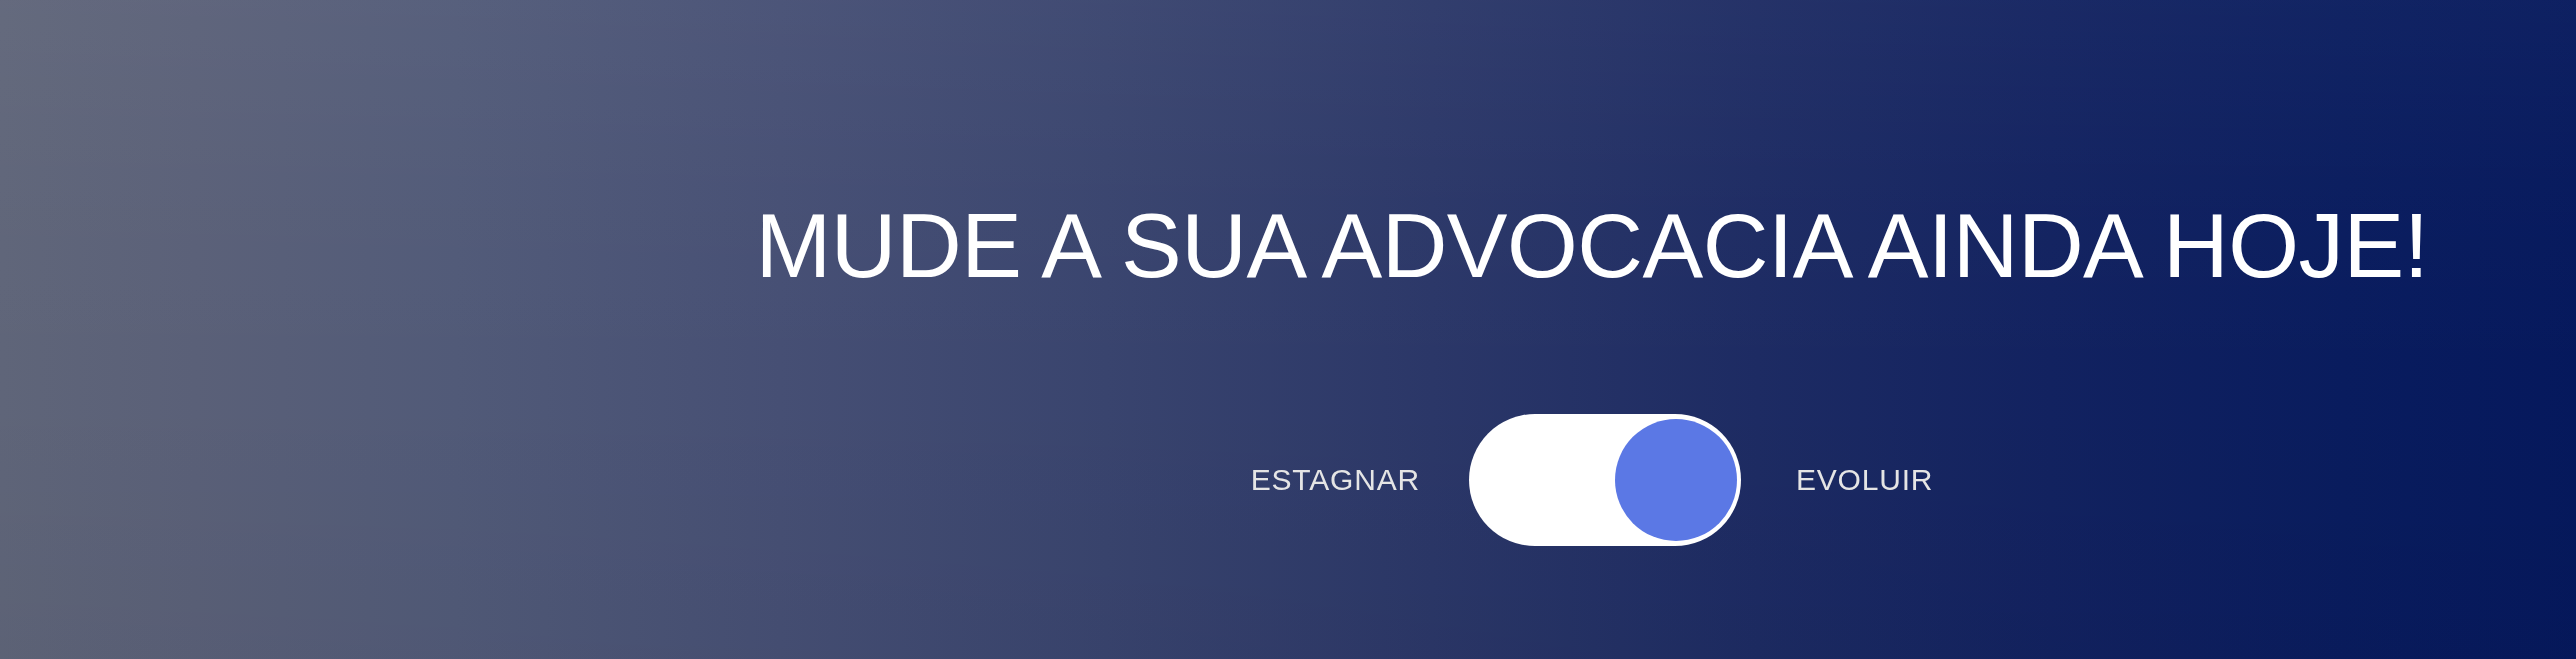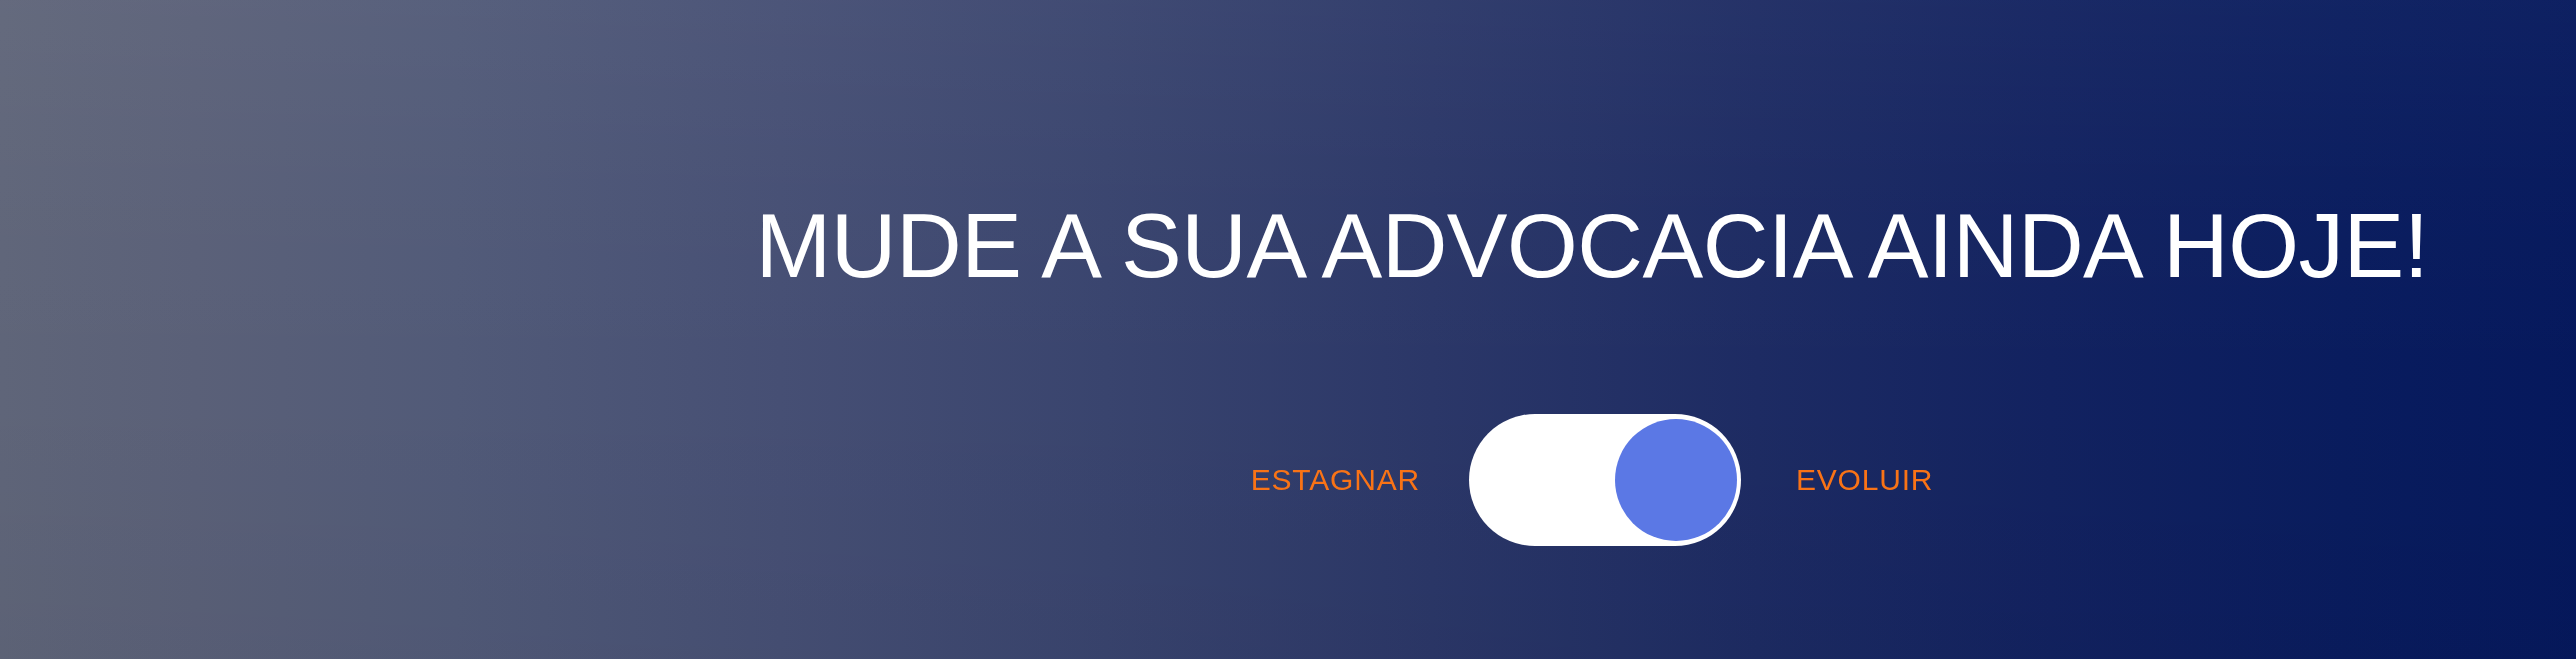--- a/index.html
+++ b/index.html
@@ -90,21 +90,21 @@
     left:0;
     width:3184px;
     height:132px;
     display:flex;
     align-items:center;
     justify-content:center;
     gap:0;
   }
 
   .toggle-label {
-    color:#f97316;
+    color:#e5e5e5;
     font-family:"Liberation Sans", sans-serif;
     font-size:30px;
     font-weight:400;
     letter-spacing:0.8px;
     line-height:1;
     white-space:nowrap;
     display:inline-block;
   }
 
   .toggle-label.left  { margin-right:49px; }

